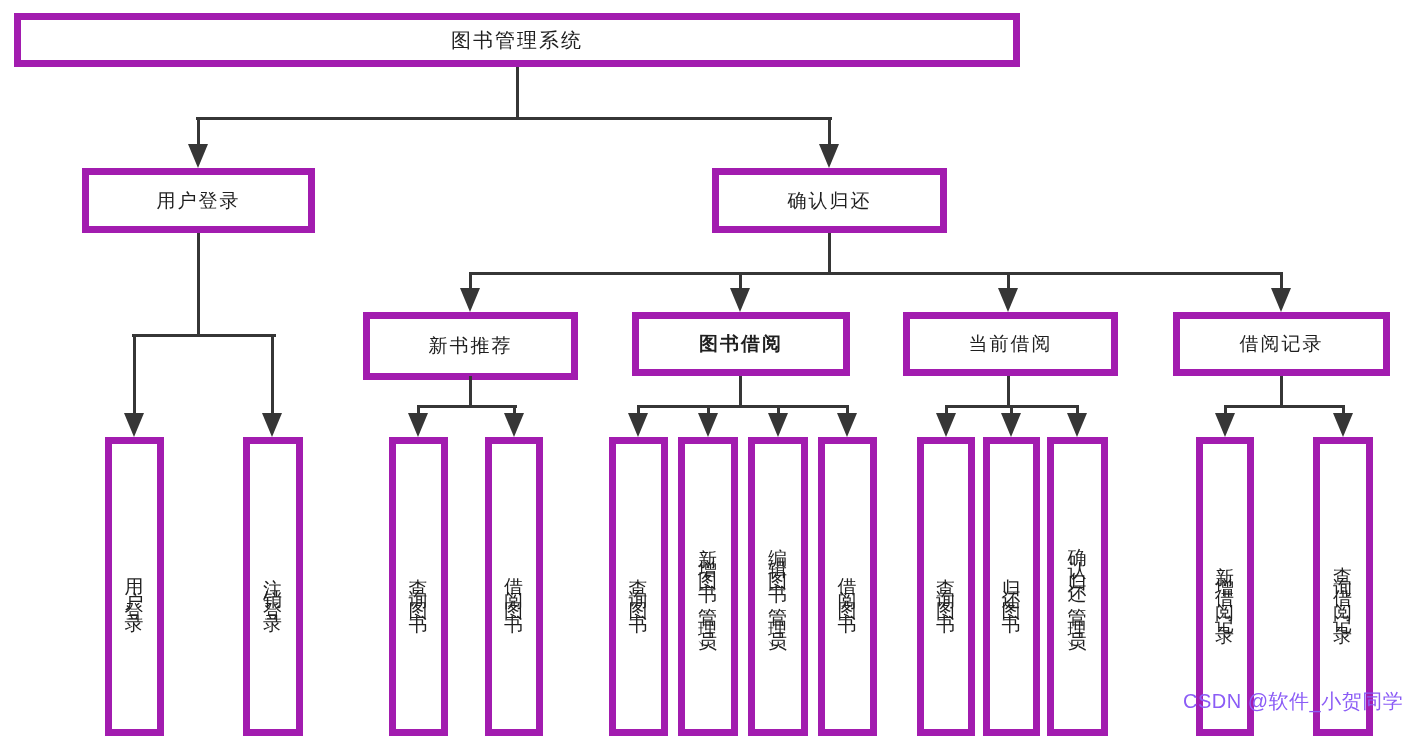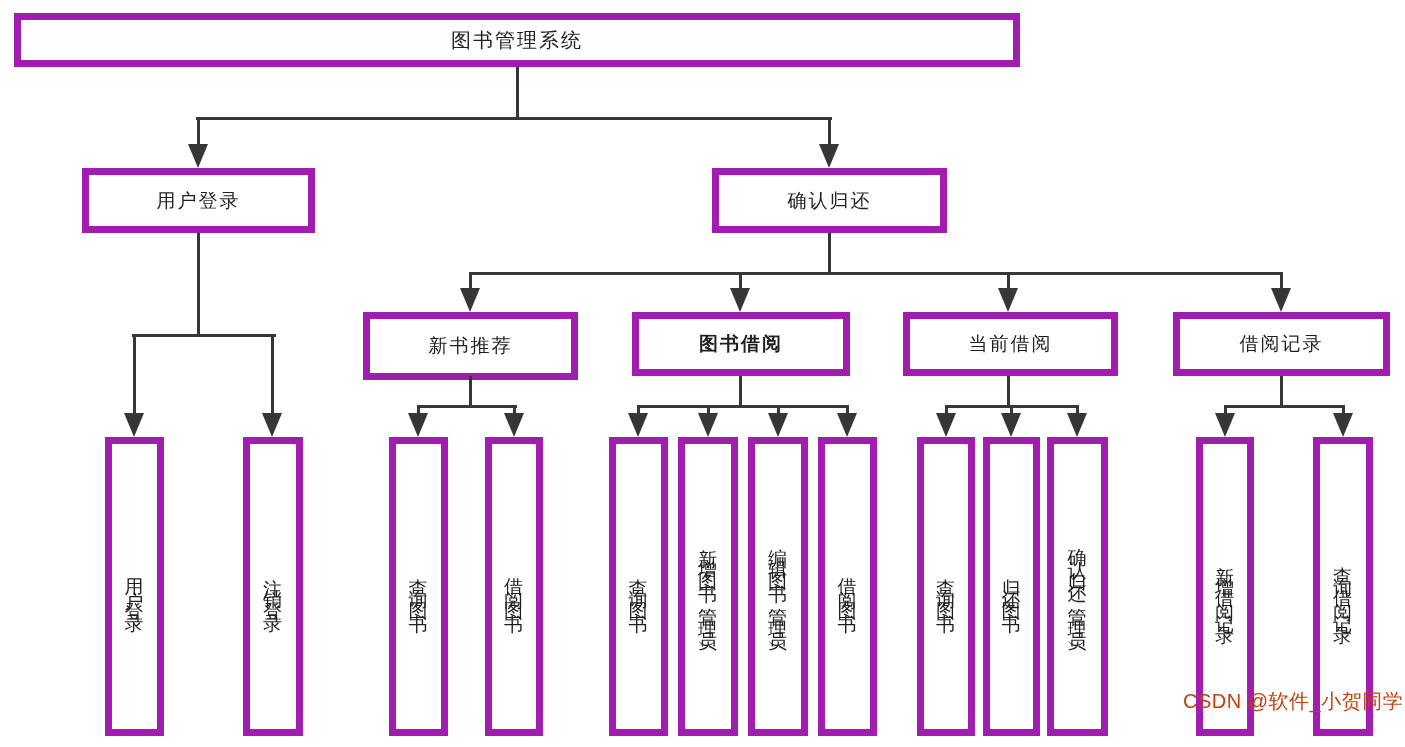--- a/index.html
+++ b/index.html
@@ -20,21 +20,21 @@
   }
   .hl { position:absolute; height:3px; background:#363636; }
   .vl { position:absolute; width:3px;  background:#363636; }
   .ah {
     position:absolute; width:0; height:0;
     border-left:10px solid transparent; border-right:10px solid transparent;
     border-top:24px solid #363636;
   }
   .watermark {
     position:absolute; left:1183px; top:688px; z-index:5;
-    font-size:20px; color:#c2410c; white-space:nowrap; letter-spacing:0.5px;
+    font-size:20px; color:#8b5cf6; white-space:nowrap; letter-spacing:0.5px;
   }
 </style>
 </head>
 <body>
 
 <div id="canvas">
 
   <div class="node top" style="left:14px; top:13px; width:1006px; height:54px;">图书管理系统</div>
 
   <div class="node h" style="left:82px; top:168px; width:233px; height:65px;">用户登录</div>

